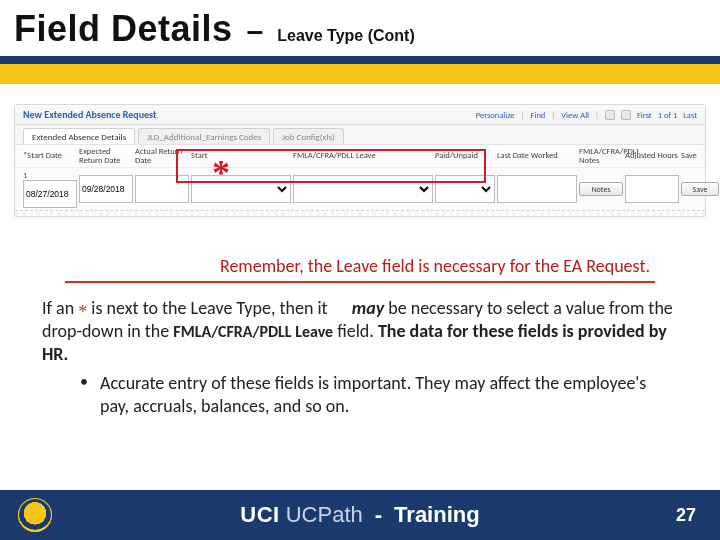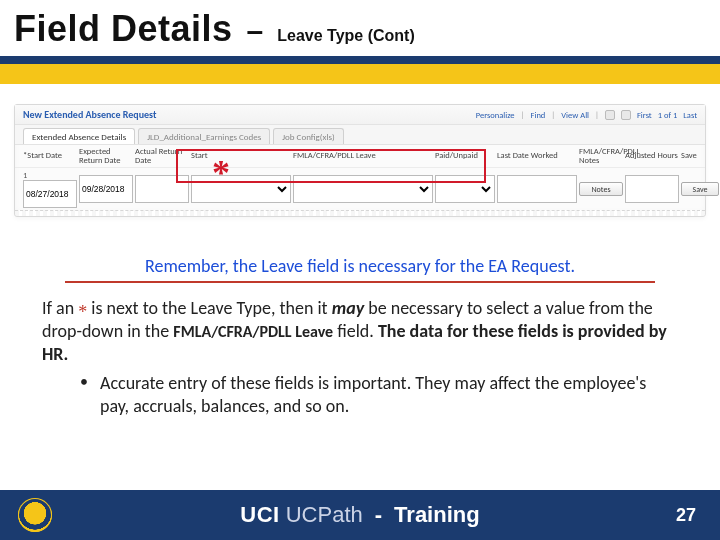--- a/index.html
+++ b/index.html
@@ -124,36 +124,36 @@
     font-family: Georgia, "Times New Roman", serif;
     font-size: 36px;
     line-height: 1;
     font-weight: bold;
     pointer-events: none;
   }
 
   .remember {
     margin: 32px auto 0 auto;
     width: 580px;
-    text-align: center;
+    text-align: right;
     font-size: 18px;
-    color: #1d4ed8;
+    color: #b91c1c;
   }
   .remember-underline {
     height: 2px; background: #c0392b;
     width: 590px; margin: 4px auto 0 auto;
   }
   .body-text {
     padding: 14px 40px 0 42px;
     font-size: 18px;
     color: #222;
     line-height: 1.28;
   }
   .body-text .bold { font-weight: bold; }
-  .body-text .may { font-weight: bold; font-style: italic; }
+  .body-text .may { font-weight: bold; font-style: italic; margin-left: 20px; }
   .body-text .smallcaps { font-size: 16px; font-weight: bold; }
   .inline-ast {
     color: #c0392b;
     font-family: Georgia, serif;
     font-size: 18px;
     position: relative; top: 4px;
   }
   .bullet {
     padding: 6px 54px 0 100px;
     font-size: 18px;

